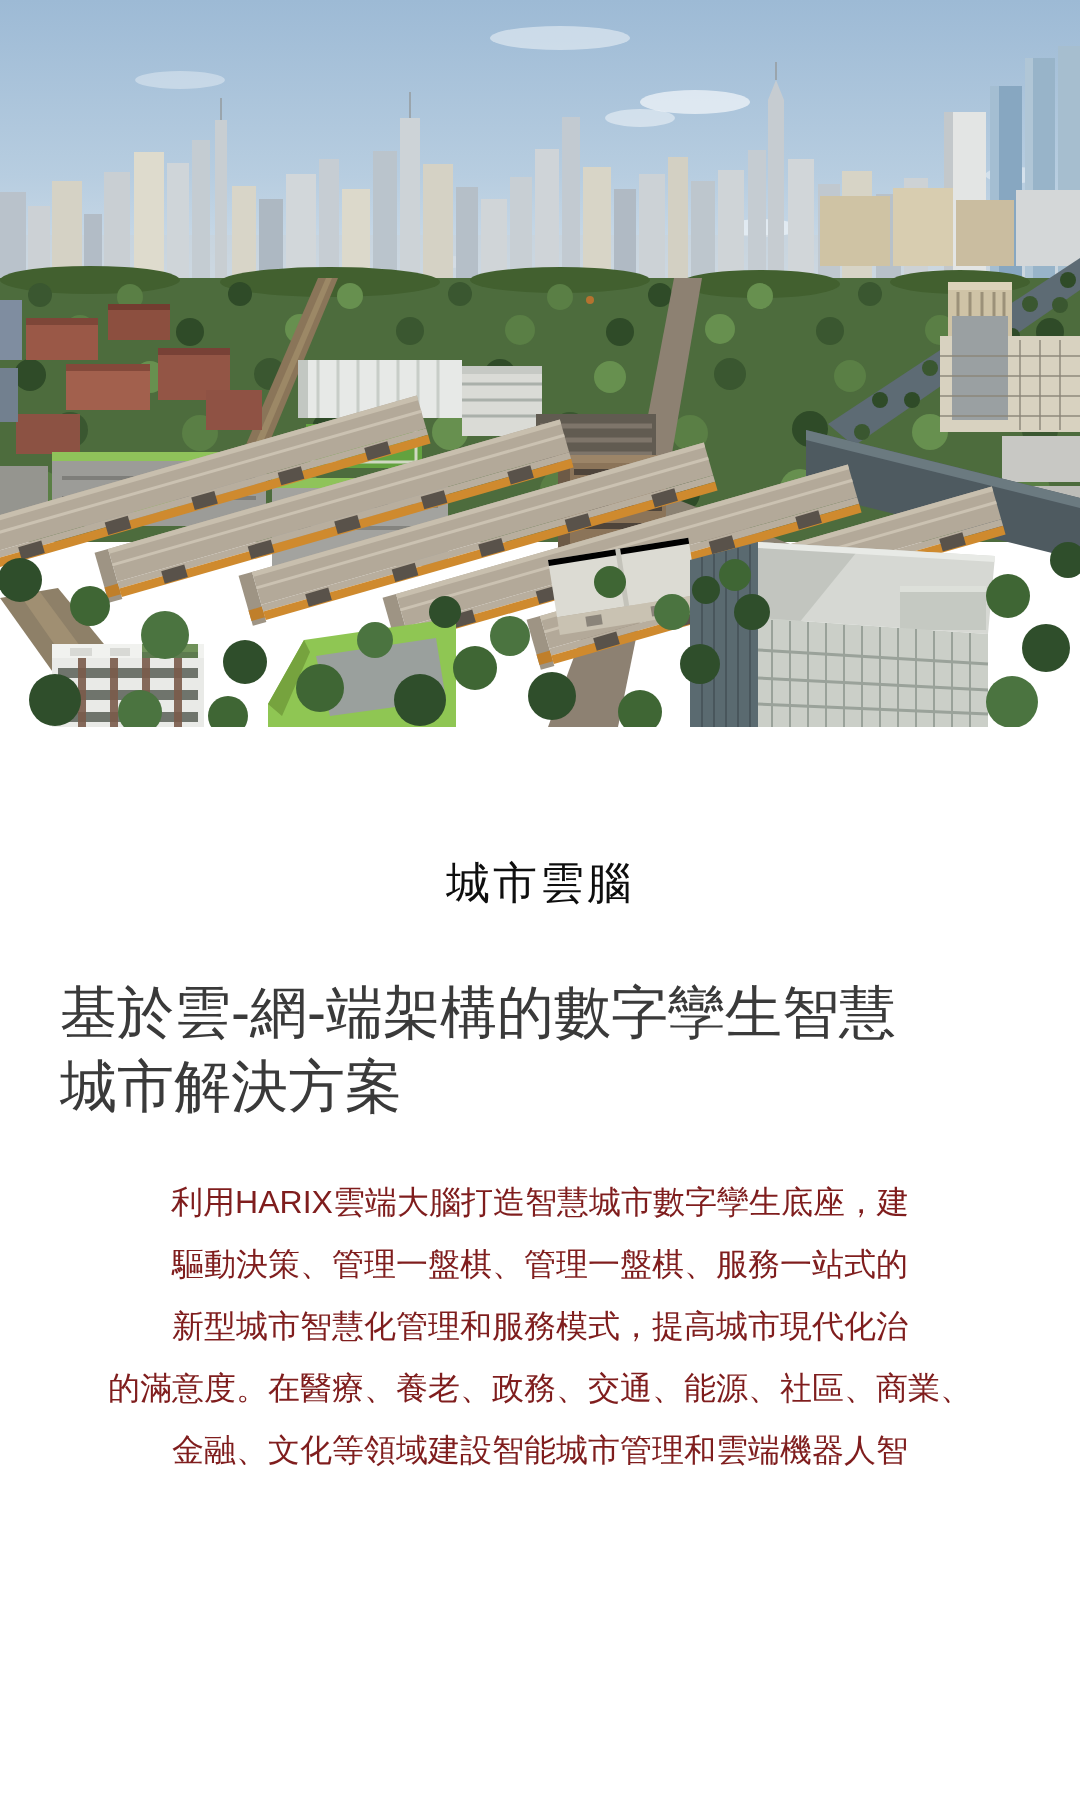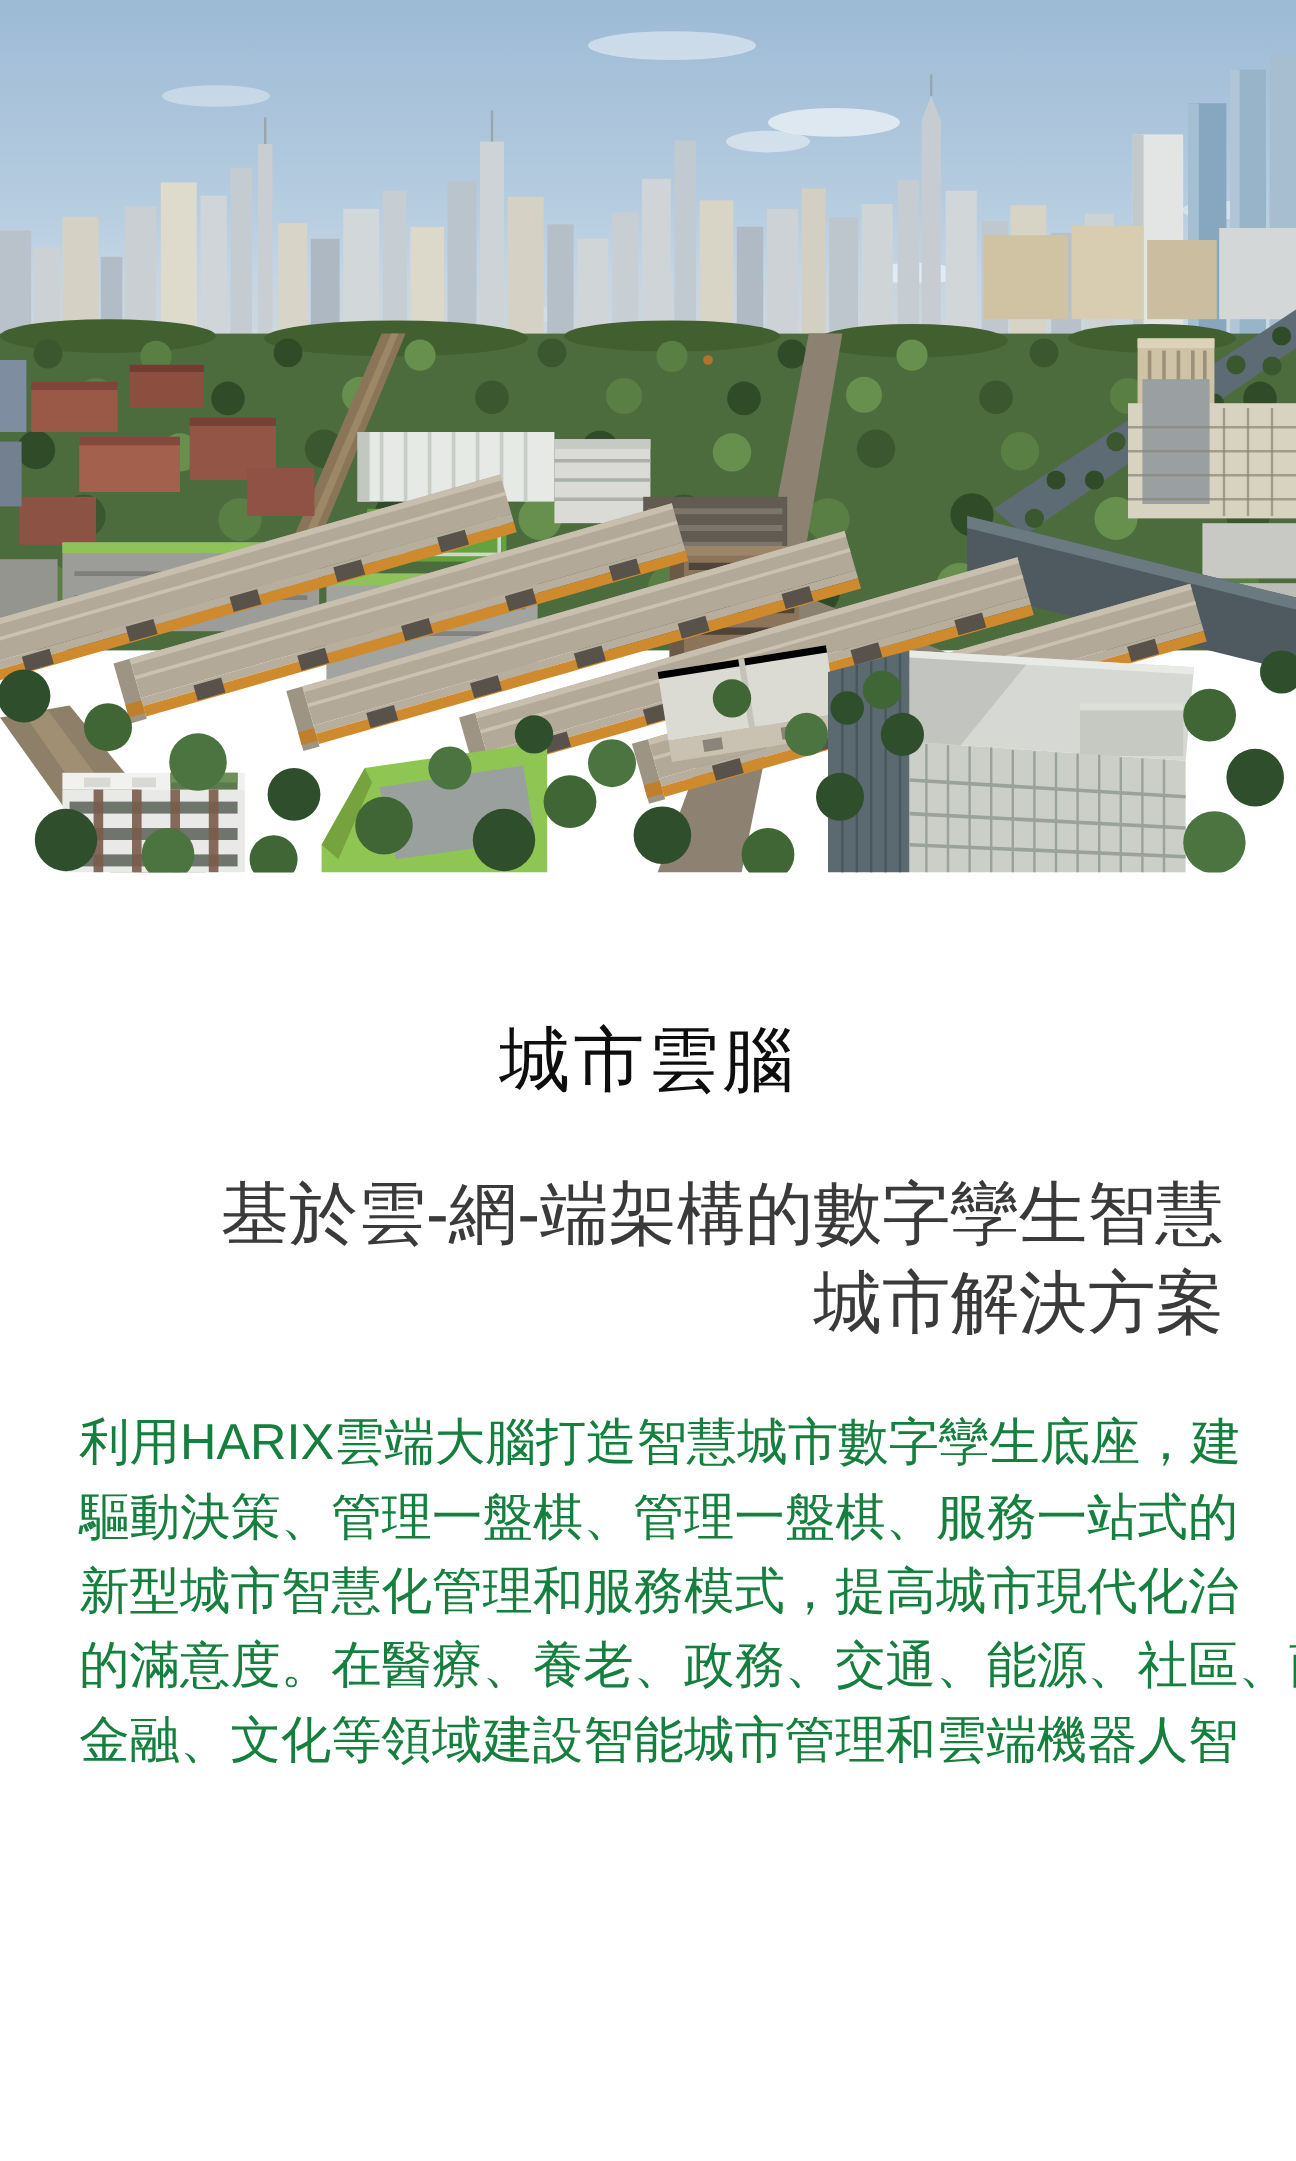--- a/index.html
+++ b/index.html
@@ -6,43 +6,43 @@
   body {
     width: 1080px; height: 1801px;
     background: #ffffff;
     overflow: hidden;
     font-family: "Liberation Sans", "DejaVu Sans", sans-serif;
   }
   .hero-wrap { width: 1080px; height: 727px; overflow: hidden; }
   .hero-wrap svg { display: block; }
   .page-title {
     margin: 122px 0 0 0;
-    font-size: 59px;
+    font-size: 44px;
     line-height: 68px;
     font-weight: 400;
     letter-spacing: 3px;
     color: #0e0e0e;
     text-align: center;
   }
   .page-subtitle {
     margin: 58px auto 0 auto;
     width: 960px;
     font-size: 57px;
     line-height: 74px;
     font-weight: 400;
     color: #3a3a3a;
-    text-align: right;
+    text-align: left;
   }
   .intro {
     margin: 48px auto 0 auto;
     width: 948px;
-    font-size: 42px;
+    font-size: 32px;
     line-height: 62px;
     font-weight: 400;
-    color: #15803d;
+    color: #7f1d1d;
     text-align: center;
   }
   .intro .line { display: block; white-space: nowrap; }
 </style>
 </head>
 <body>
 
 <div class="hero-wrap">
 <svg width="1080" height="727" viewBox="0 0 1080 727" role="img" aria-label="Aerial 3D render of a digital-twin smart city: distant skyscraper skyline under a blue sky, green tree-lined parks and roads, rows of orange-striped warehouses and modern office towers in the foreground">
   <defs>

